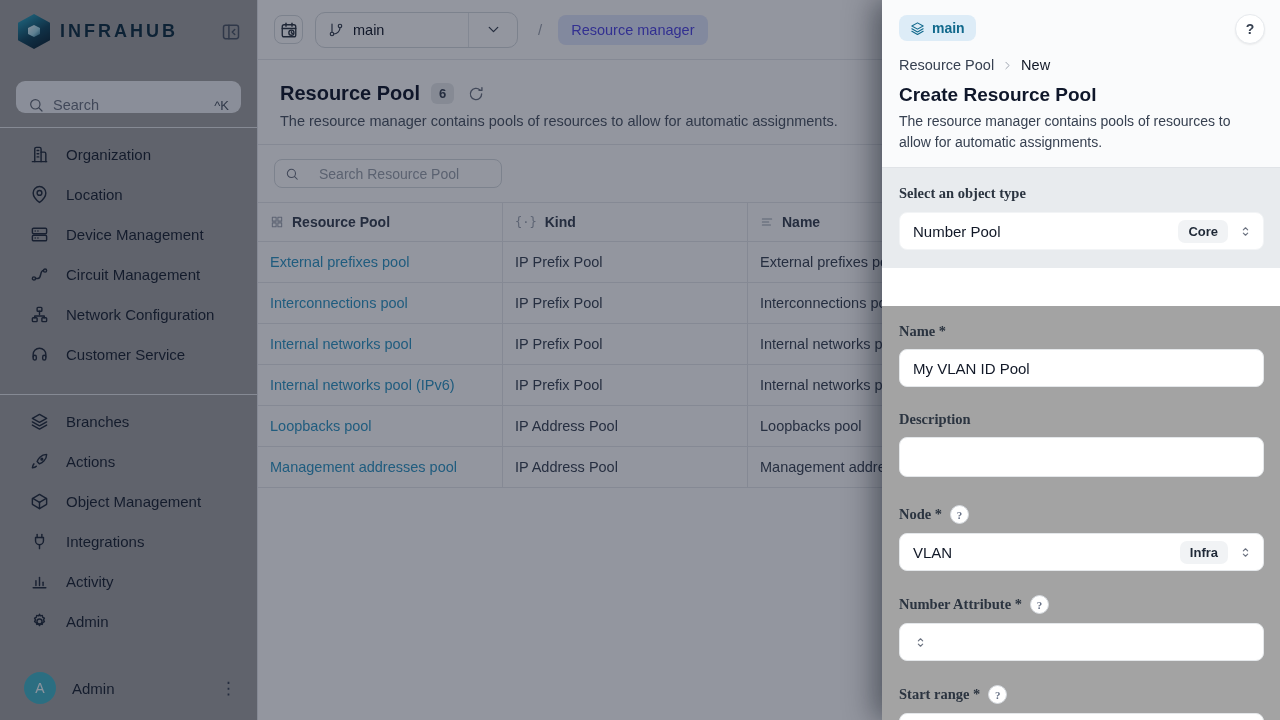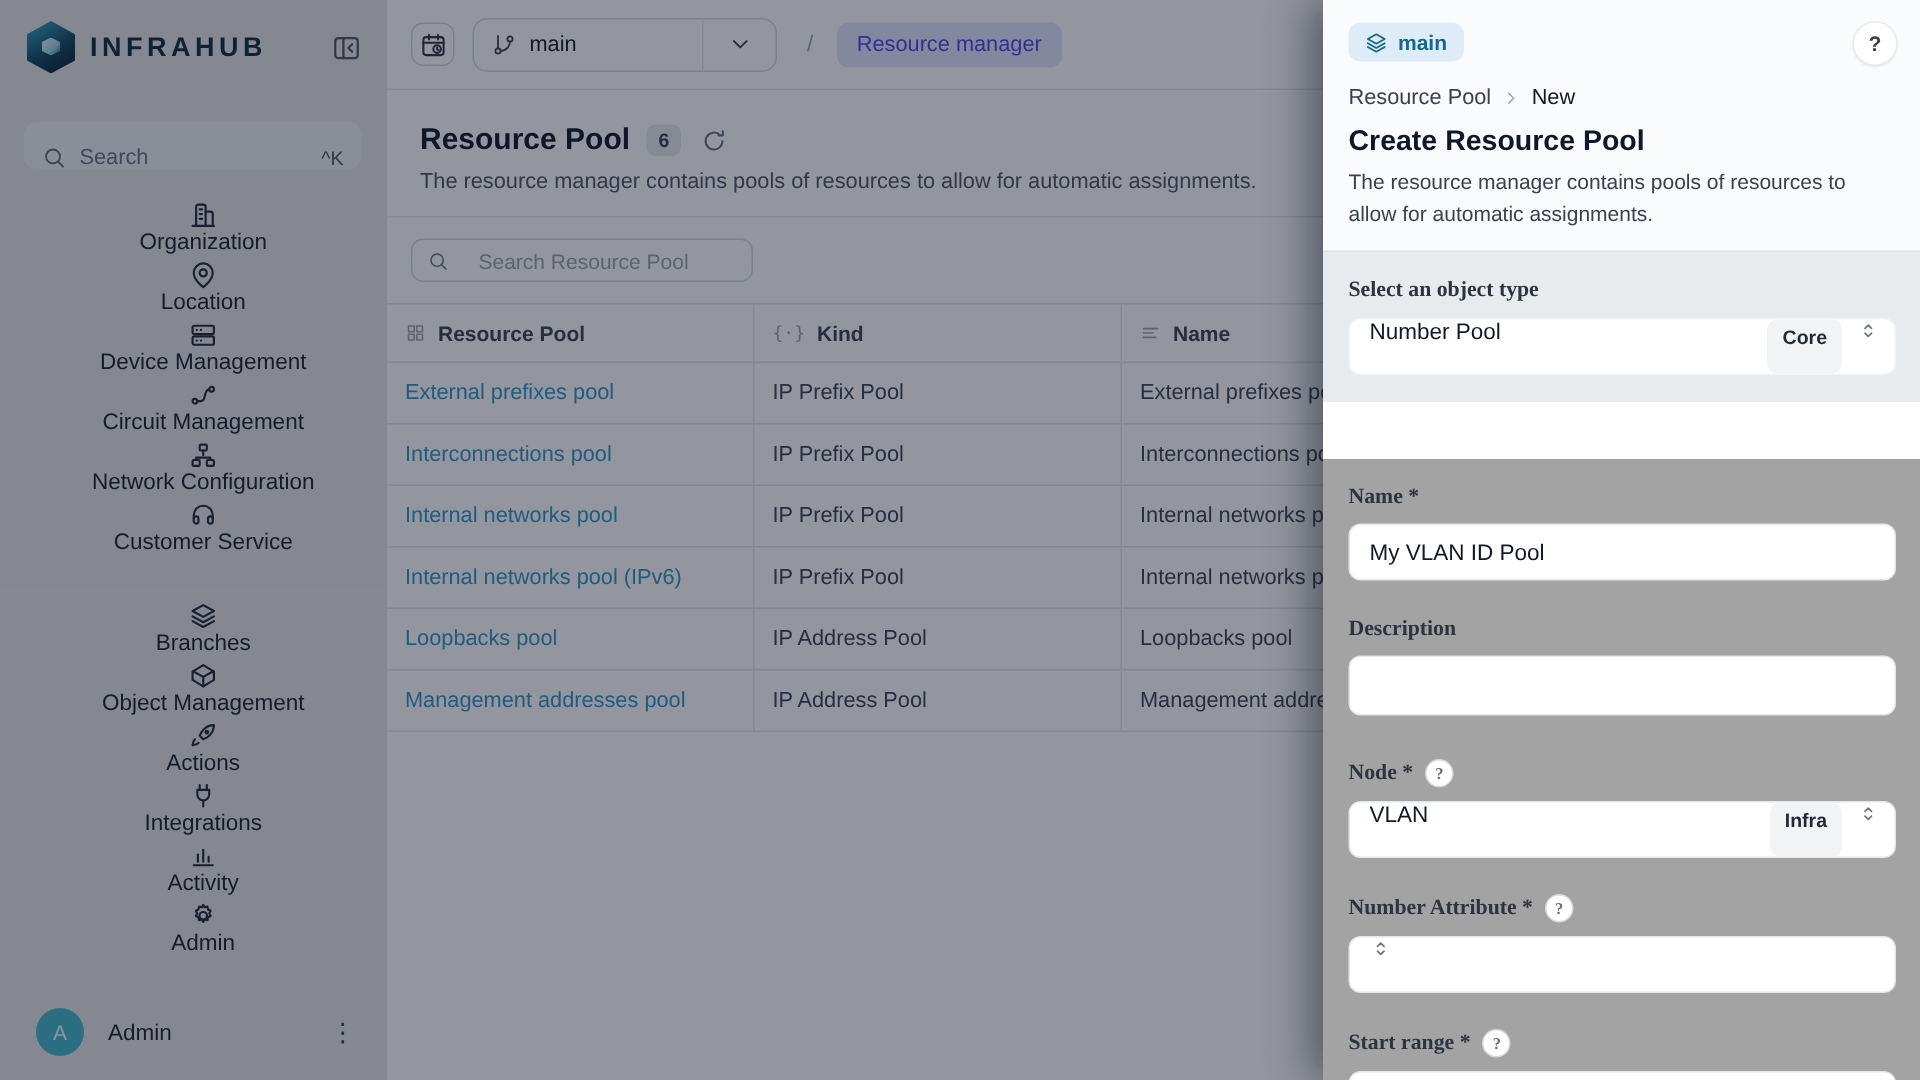--- a/index.html
+++ b/index.html
@@ -3,40 +3,40 @@
 <meta charset="utf-8">
 <style>
   * { margin:0; padding:0; box-sizing:border-box; }
   html,body { width:1280px; height:720px; overflow:hidden; background:#fff;
     font-family:"Liberation Sans", sans-serif; -webkit-font-smoothing:antialiased; }
   .app { display:flex; width:1280px; height:720px; position:relative; }
 
   svg.ic { fill:none; stroke:currentColor; stroke-width:1.8; stroke-linecap:round; stroke-linejoin:round; flex:none; }
 
   
-  .sidebar { width:258px; height:720px; background:#e5e5e5; border-right:1px solid #e5e7eb;
+  .sidebar { width:258px; height:720px; background:#a3a3a3; border-right:1px solid #e5e7eb;
     display:flex; flex-direction:column; flex:none; }
   .logo-row { display:flex; align-items:center; padding:14px 16px 12px 18px; }
   .logo { display:flex; align-items:center; gap:10px; }
   .logo-hex { width:32px; height:35px; position:relative;
     background:linear-gradient(150deg,#2fb2cf 0%,#11475e 55%,#081c29 100%);
     clip-path:polygon(50% 0,100% 25%,100% 75%,50% 100%,0 75%,0 25%); }
   .logo-hex::after { content:""; position:absolute; left:10px; top:11px; width:12px; height:12px;
     background:linear-gradient(135deg,#eaf7fb 0%,#9fd8e8 60%,#25708c 100%);
     clip-path:polygon(50% 0,100% 25%,100% 75%,50% 100%,0 75%,0 25%); }
   .logo-text { font-size:18px; font-weight:bold; letter-spacing:3px; color:#0c2d3f; }
   .collapse-btn { margin-left:auto; background:none; border:none; color:#4b5563; cursor:pointer; display:flex; }
   .search-pill { margin:20px 16px 0; height:32px; background:#eff1f4; border-radius:9px;
     display:flex; align-items:flex-end; padding:0 12px; gap:9px; color:#5f6773; cursor:pointer; }
   .search-pill .ph { font-size:14.5px; color:#6b7280; }
   .search-pill .kbd { margin-left:auto; font-size:13px; color:#4b5563; }
   .side-divider { border-top:1px solid #e7e9ec; margin:14px 0 0; }
   .nav { padding:6px 0; }
-  .nav-item { height:40px; display:flex; align-items:center; padding:0 16px 0 30px;
-    font-size:15px; font-weight:500; color:#18212f; cursor:pointer;flex-direction:column; }
+  .nav-item { height:40px; display:flex; align-items:center; gap:17px; padding:0 16px 0 30px;
+    font-size:15px; font-weight:500; color:#18212f; cursor:pointer; }
   .nav-item svg { color:#1f2937; }
   .user-row { margin-top:auto; display:flex; align-items:center; gap:16px; padding:12px 20px 16px 24px; cursor:pointer; }
   .avatar { width:32px; height:32px; border-radius:50%; background:#43b7c9; color:#f2fbfd;
     display:flex; align-items:center; justify-content:center; font-size:14px; }
   .user-name { font-size:15px; font-weight:500; color:#18212f; }
   .kebab { margin-left:auto; color:#374151; font-size:17px; line-height:1; letter-spacing:0; cursor:pointer; }
 
   
   .main { flex:1; display:flex; flex-direction:column; min-width:0; }
   .topbar { height:60px; border-bottom:1px solid #e6e8eb; display:flex; align-items:center;
@@ -99,21 +99,21 @@
   .drawer-title { margin-top:11px; font-size:19px; font-weight:bold; color:#0f172a; }
   .drawer-desc { margin-top:5px; font-size:14px; color:#374151; line-height:1.48; max-width:356px; }
 
   .band { background:#e8ebee; border-top:1px solid #e0e3e7; padding:17px 16px 18px 17px; }
   .f-label { display:flex; align-items:center; gap:8px; font-size:14.5px; font-weight:bold;
     color:#2b3440; margin-bottom:9px;font-family:Liberation Serif, serif; }
   .help-circle { width:19px; height:19px; border-radius:50%; border:1px solid #d5d9de; background:#fff;
     color:#667085; font-size:11px; font-weight:bold; display:inline-flex; align-items:center;
     justify-content:center; cursor:pointer; }
   .select { height:38px; background:#fff; border:1px solid #e4e7ea; border-radius:8px;
-    display:flex; padding:0 10px 0 13px; gap:10px; cursor:pointer; }
+    display:flex; align-items:center; padding:0 10px 0 13px; gap:10px; cursor:pointer; }
   .select .val { font-size:15px; color:#111827; flex:1; }
   .sel-badge { background:#f1f3f5; color:#1f2937; font-size:13px; font-weight:bold;
     border-radius:7px; padding:4px 10px; }
   .select .updown { color:#6b7280; display:flex; }
 
   .drawer-body { padding:17px 16px 0 17px; background:#a3a3a3; flex:1; overflow:hidden;margin-top:38px; }
   .field { margin-bottom:24px; }
   .text-input { width:100%; height:38px; border:1px solid #e4e7ea; border-radius:8px; padding:16px 13px;
     font-size:15px; color:#111827; font-family:inherit; outline:none; background:#fff; }
   .textarea { width:100%; height:40px; border:1px solid #e4e7ea; border-radius:8px; padding:8px 13px;
@@ -214,33 +214,33 @@
       <div class="nav-item">
         <svg class="ic" width="19" height="19" viewBox="0 0 24 24">
             <polygon points="12 3 21 8 12 13 3 8"></polygon>
             <polyline points="3 12.5 12 17.5 21 12.5"></polyline>
             <polyline points="3 16.5 12 21.5 21 16.5"></polyline>
           </svg>
         <span>Branches</span>
       </div>
       <div class="nav-item">
         <svg class="ic" width="19" height="19" viewBox="0 0 24 24">
+            <path d="M5 15c-1.5 1.3-2 5-2 5s3.7-.5 5-2"></path>
+            <path d="M12 15l-3-3c.8-2 2-4 3.5-5.5C15 4 18 3 21 3c0 3-1 6-3.5 8.5C16 13 14 14.2 12 15z"></path>
+            <circle cx="15" cy="9" r="1.1"></circle>
+          </svg>
+        <span>Actions</span>
+      </div>
+      <div class="nav-item">
+        <svg class="ic" width="19" height="19" viewBox="0 0 24 24">
             <path d="M21 8.5v7L12 21l-9-5.5v-7L12 3l9 5.5z"></path>
             <polyline points="3.5 8.2 12 13 20.5 8.2"></polyline>
             <line x1="12" y1="13" x2="12" y2="21"></line>
           </svg>
         <span>Object Management</span>
-      </div>
-      <div class="nav-item">
-        <svg class="ic" width="19" height="19" viewBox="0 0 24 24">
-            <path d="M5 15c-1.5 1.3-2 5-2 5s3.7-.5 5-2"></path>
-            <path d="M12 15l-3-3c.8-2 2-4 3.5-5.5C15 4 18 3 21 3c0 3-1 6-3.5 8.5C16 13 14 14.2 12 15z"></path>
-            <circle cx="15" cy="9" r="1.1"></circle>
-          </svg>
-        <span>Actions</span>
       </div>
       <div class="nav-item">
         <svg class="ic" width="19" height="19" viewBox="0 0 24 24">
             <path d="M9 7V3"></path>
             <path d="M15 7V3"></path>
             <path d="M7 7h10v4a5 5 0 0 1-10 0V7z"></path>
             <path d="M12 16v5"></path>
           </svg>
         <span>Integrations</span>
       </div>

